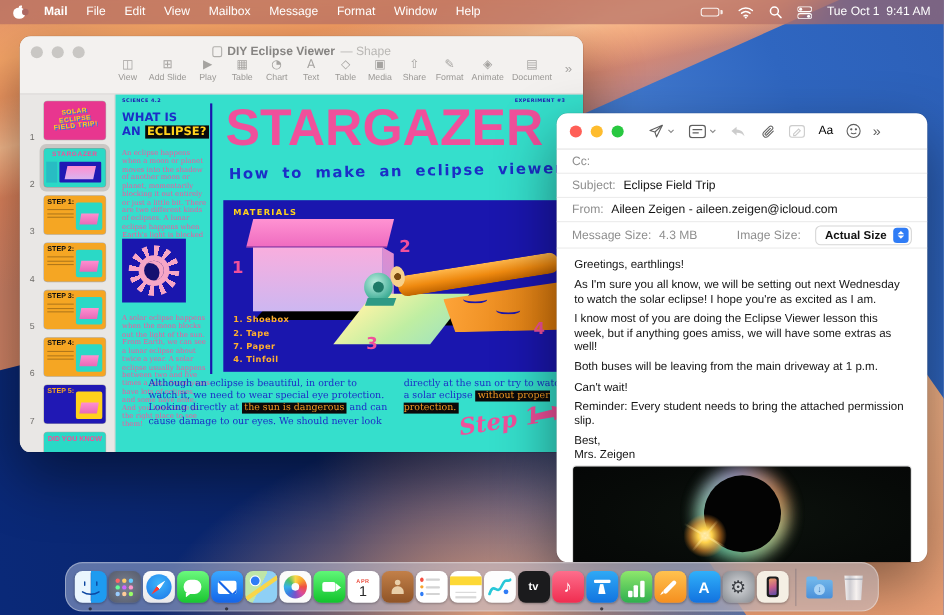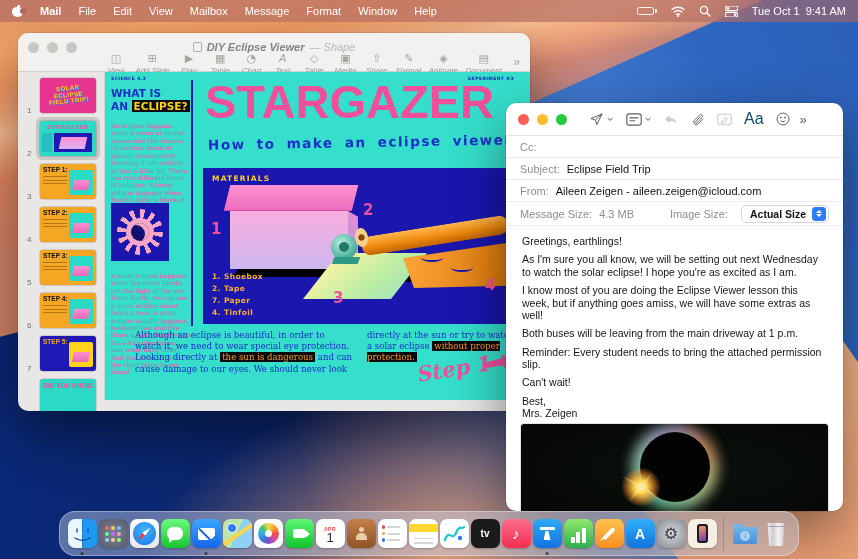--- a/index.html
+++ b/index.html
@@ -42,21 +42,21 @@
   .bat-tip { width:1.5px; height:3.5px; background:rgba(255,255,255,.85); border-radius:0 1px 1px 0; margin-left:1px; }
   .clock { display:flex; gap:6px; font-size:11px; }
 
   
   .window { position:absolute; border-radius:10px; box-shadow:0 22px 55px rgba(0,0,0,.45), 0 0 0 .5px rgba(0,0,0,.15); overflow:hidden; }
   .lights { display:flex; gap:8px; }
   .light { width:11px; height:11px; border-radius:50%; }
 
   
   .kn { left:18px; top:33px; width:512px; height:378px; background:#e9e7e5; z-index:10; }
-  .kn-header { height:39px; background:#f3f1ef; border-bottom:1px solid #d4d2cf; position:relative;font-style:italic; }
+  .kn-header { height:53px; background:#f3f1ef; border-bottom:1px solid #d4d2cf; position:relative; }
   .kn-titlerow { display:flex; align-items:center; height:22px; padding:6px 10px 0; }
   .kn .light { background:#c9c7c4; }
   .kn-title { position:absolute; left:0; right:0; top:8px; text-align:center; font-size:11px; color:#8e8c8a; display:flex; justify-content:center; align-items:center; gap:5px; pointer-events:none; }
   .kn-title b { font-weight:bold; color:#868482; }
   .kn-title .edited { color:#b9b7b4; }
   .doc-ico { width:9px; height:10px; border:1px solid #b0aeab; border-radius:2px; display:inline-block; }
   .kn-tools { position:absolute; left:86px; right:28px; top:20px; display:flex; justify-content:space-between; }
   .kn-tool { display:flex; flex-direction:column; align-items:center; gap:1px; color:#9a9895; font-size:8px; min-width:24px; }
   .kn-tool .g { font-size:11px; line-height:11px; height:12px; color:#a5a3a0; font-family:"DejaVu Sans",sans-serif; }
   .kn-more { position:absolute; right:10px; top:22px; color:#a5a3a0; font-size:12px; }
@@ -136,21 +136,21 @@
     clip-path:polygon(0 30%,55% 25%,55% 0,100% 50%,55% 100%,55% 75%,0 70%); }
 
   
   .mail { left:506px; top:103px; width:337px; height:408px; background:#fff; z-index:20; }
   .mail-toolbar { height:33px; display:flex; align-items:center; padding:0 12px; border-bottom:1px solid #e3e3e3; }
   .mail .light-r { background:#ff5f57; } .mail .light-y { background:#febc2e; } .mail .light-g { background:#28c840; }
   .mt-icons { display:flex; align-items:center; margin-left:22px; gap:12px; color:#6e6e6e; }
   .mt-icons svg { display:block; }
   .mt-group { display:flex; align-items:center; gap:2px; }
   .dim { opacity:.38; }
-  .aa { font-size:16px; color:#0c4a6e; letter-spacing:0; }
+  .aa { font-size:11px; color:#000000; letter-spacing:0; }
   .more { margin-left:10px; color:#5f5f5f; font-size:13px; }
 
   .field { display:flex; align-items:center; padding:0 14px; border-bottom:1px solid #ececec; font-size:11px; }
   .f-label { color:#8e8e8e; margin-right:7px; }
   .row-to { height:24px; } .row-cc { height:22px; } .row-subj { height:22px; } .row-from { height:22px; } .row-size { height:24px; }
   .token { background:#c7ddf8; border-radius:4px; padding:1.5px 6px; font-size:10.5px; color:#111; display:flex; align-items:center; gap:3px; }
   .token .chev { font-size:8px; color:#333; line-height:6px; }
   .f-value { color:#111; }
   .row-subj .f-value { font-weight:normal;text-align:center; }
   .f-gray { color:#8e8e8e; }
@@ -585,22 +585,22 @@
             </span>
         </span>
       </span>
     </div>
 
     <div class="mail-body">
       <p>Greetings, earthlings!</p>
       <p>As I'm sure you all know, we will be setting out next Wednesday to watch the solar eclipse! I hope you're as excited as I am.</p>
       <p>I know most of you are doing the Eclipse Viewer lesson this week, but if anything goes amiss, we will have some extras as well!</p>
       <p>Both buses will be leaving from the main driveway at 1 p.m.</p>
+      <p>Can't wait!</p>
       <p>Reminder: Every student needs to bring the attached permission slip.</p>
-      <p>Can't wait!</p>
       <p class="tight">Best,</p>
       <p class="tight">Mrs. Zeigen</p>
     </div>
 
     <div class="attach">
       <div class="corona"></div>
       <div class="moon"></div>
       <div class="flare"></div>
     </div>
   </div>

